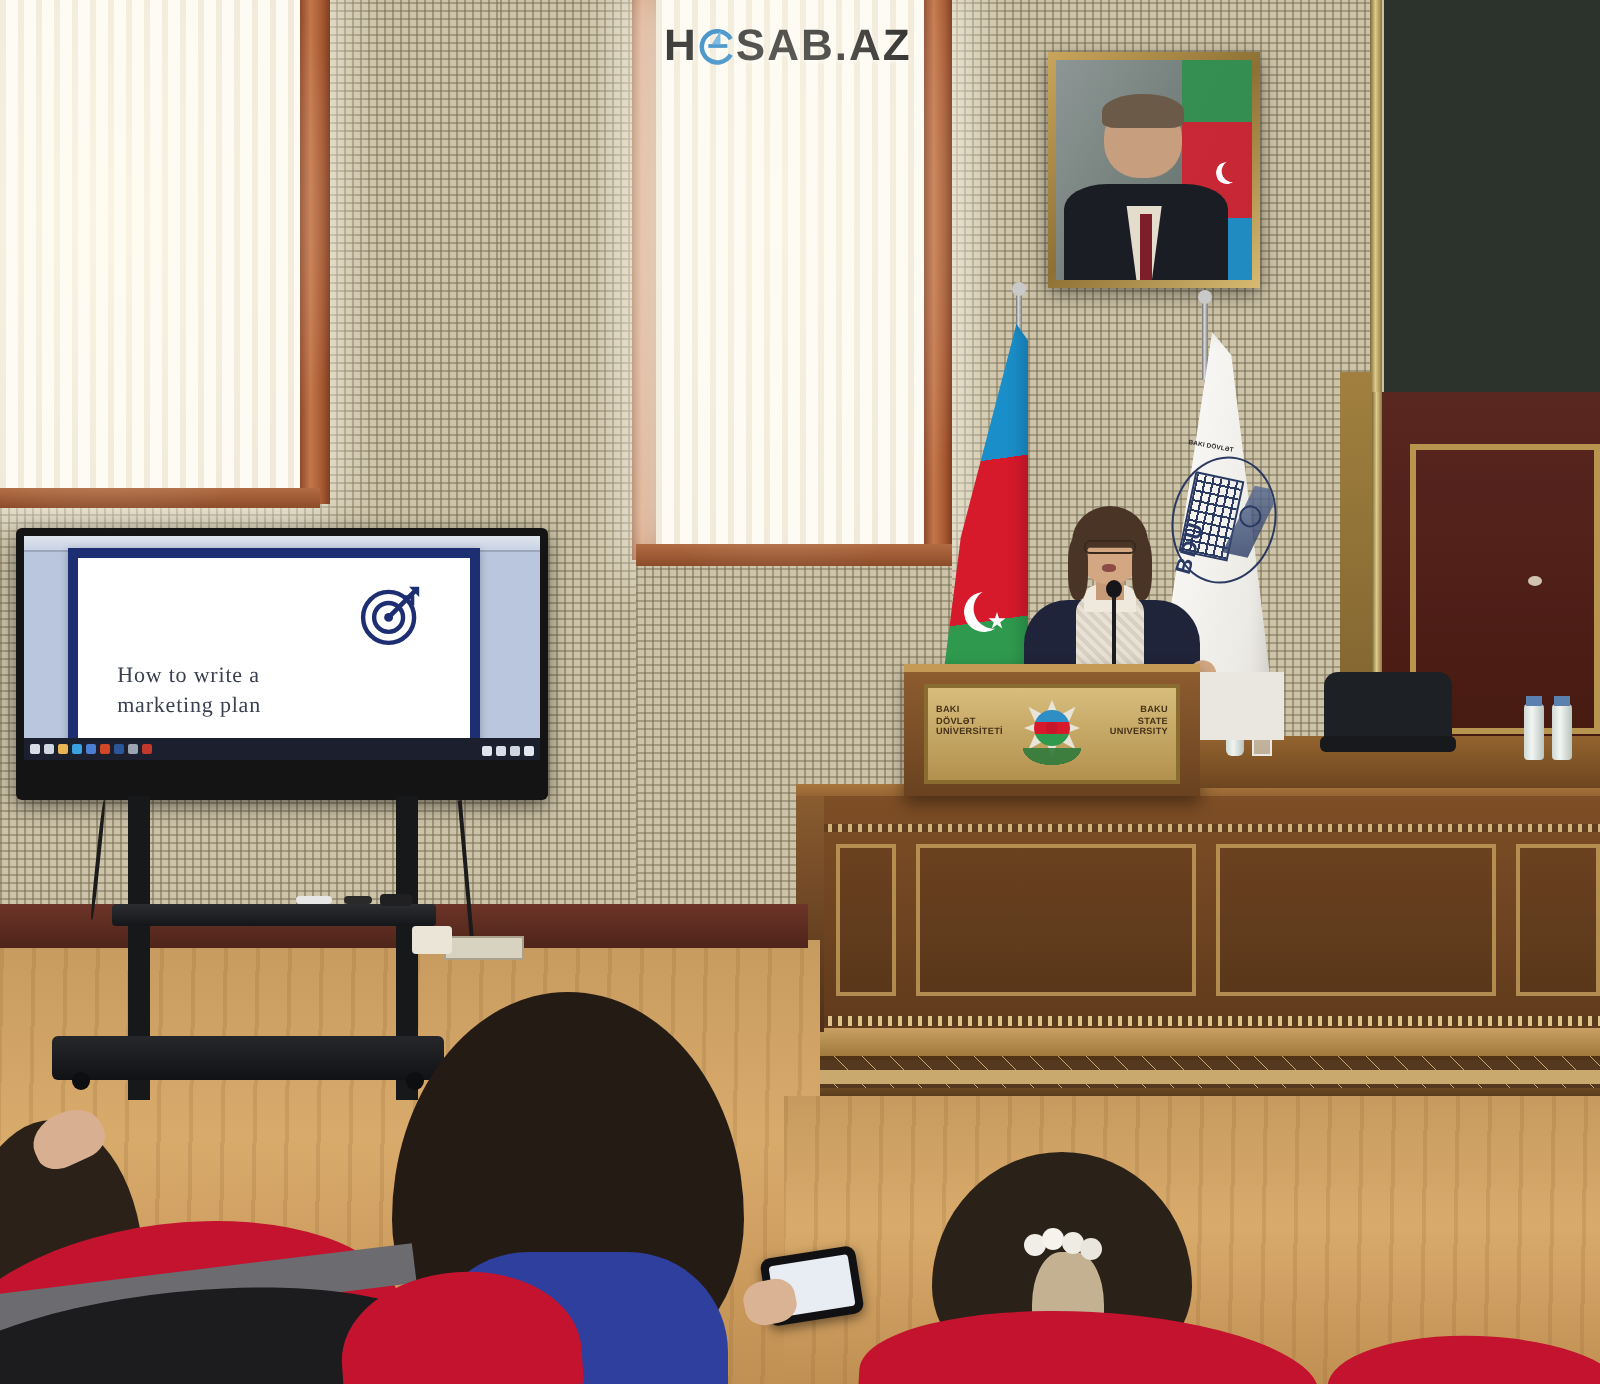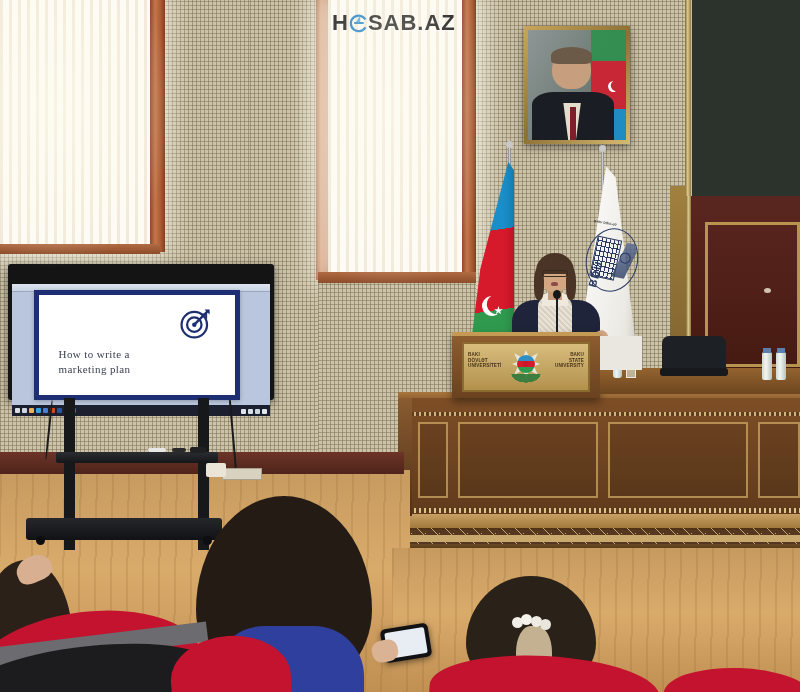--- a/index.html
+++ b/index.html
@@ -236,21 +236,21 @@
   <div class="layer zigzag" style="left:396px;top:528px;width:404px;height:16px;opacity:.92;"></div>
   <div class="layer" style="left:392px;top:544px;width:408px;height:10px;background:linear-gradient(180deg,#6b4a24,#41280f);"></div>
 
   <div class="layer" style="left:398px;top:398px;width:14px;height:118px;background:linear-gradient(180deg,#8a5c30,#4f3018);"></div>
 
   <div class="layer floor" style="left:0;top:470px;width:410px;height:222px;"></div>
   <div class="layer floor" style="left:392px;top:548px;width:408px;height:144px;"></div>
   <div class="layer baseboard" style="left:0;top:452px;width:404px;height:22px;"></div>
 
   <div class="layer tv-bezel" style="left:8px;top:264px;width:266px;height:136px;padding:4px 4px 0 4px;">
-    <div class="tv-screen" style="width:258px;height:132px;margin-top:16px;">
+    <div class="tv-screen" style="width:258px;height:112px;">
       <div class="tv-desktopbar"></div>
 
       <div class="slide" style="left:22px;top:6px;width:206px;height:110px;">
 
         <svg class="target-icon" viewBox="0 0 40 40">
           <circle cx="18" cy="22" r="15" fill="none" stroke="#1d2f72" stroke-width="2.6"></circle>
           <circle cx="18" cy="22" r="8.5" fill="none" stroke="#1d2f72" stroke-width="2.6"></circle>
           <circle cx="18" cy="22" r="2.6" fill="#1d2f72"></circle>
           <path d="M18 22 L33 7" stroke="#1d2f72" stroke-width="2.8" stroke-linecap="round"></path>
           <path d="M30 4 l6 0 l0 6 z" fill="#1d2f72"></path>

